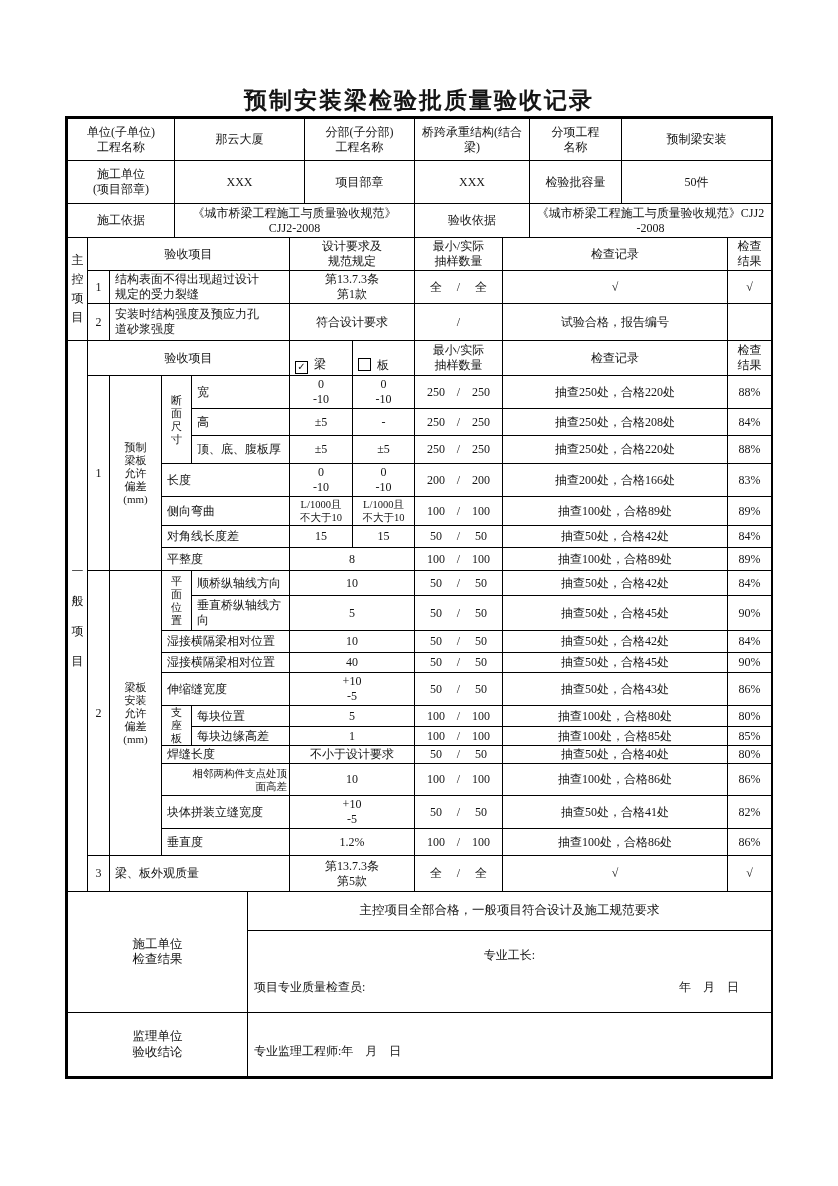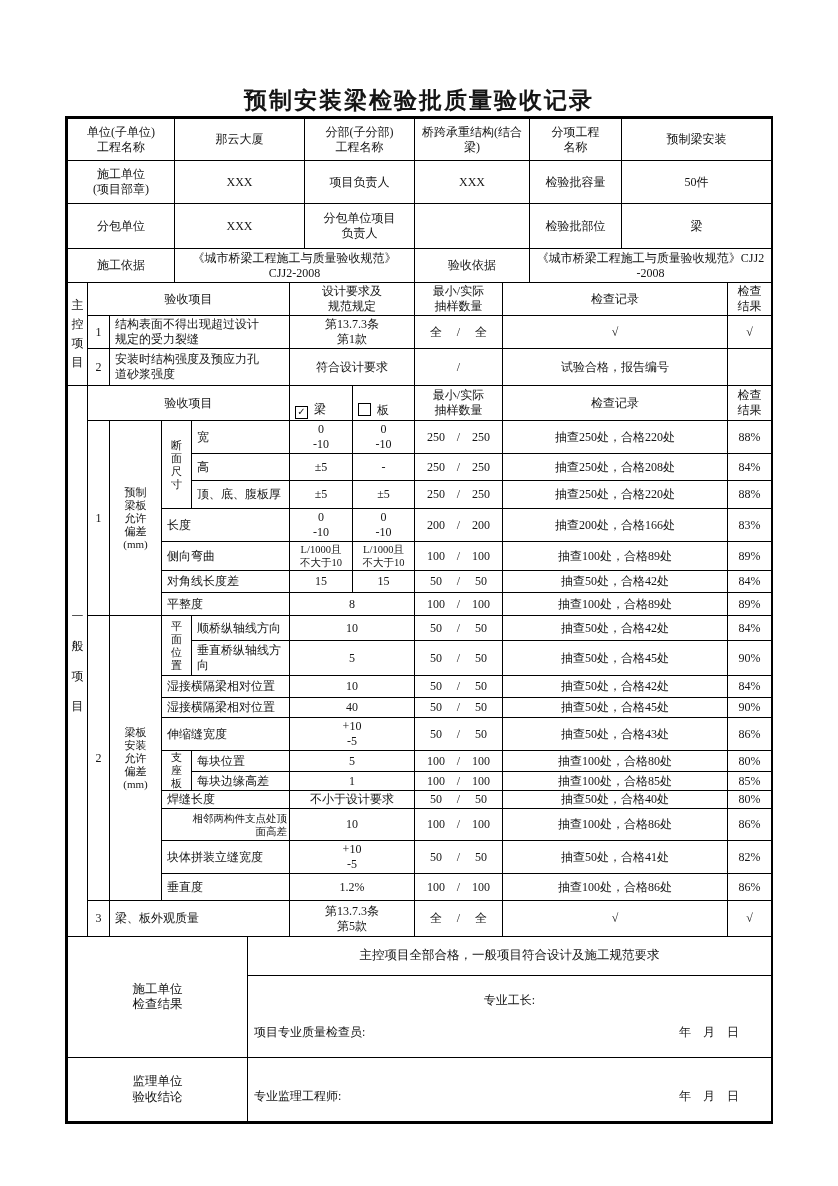--- a/index.html
+++ b/index.html
@@ -24,21 +24,21 @@
   .vsub{line-height:13px;font-size:11px;padding:0;}
   .glabel{line-height:13px;font-size:11px;padding:0 1px;}
   .p0{padding:0;}
   .samp{display:flex;justify-content:space-evenly;align-items:center;width:100%;}
   .cb{display:inline-block;width:11px;height:11px;border:1px solid #000;line-height:10px;
       font-size:10px;vertical-align:-2px;margin-right:6px;text-align:center;}
   .summary{font-size:12.5px;}
   .sig{padding:2px 6px;vertical-align:top;text-align:center;}
   .sigline2{display:flex;justify-content:space-between;padding-right:26px;margin-top:2px;gap:12px;}
   .sig2{text-align:left;padding:2px 6px;}
-  .sig2 .row{display:flex;justify-content:space-between;padding-right:26px;margin-top:14px;}
+  .sig2 .row{display:flex;padding-right:26px;margin-top:14px;}
   .flabel{font-size:12.5px;}
 </style>
 </head>
 <body>
 
 <div class="page">
   <div class="title">预制安装梁检验批质量验收记录</div>
 
 
   <div class="wrap">
@@ -62,33 +62,24 @@
         <td>桥跨承重结构(结合
 梁)</td>
         <td>分项工程
 名称</td>
         <td>预制梁安装</td>
       </tr>
       <tr style="height:43px">
         <td>施工单位
 (项目部章)</td>
         <td>XXX</td>
-        <td>项目负责人</td>
+        <td>项目部章</td>
         <td>XXX</td>
         <td>检验批容量</td>
         <td>50件</td>
-      </tr>
-      <tr style="height:45px">
-        <td>分包单位</td>
-        <td>XXX</td>
-        <td>分包单位项目
-负责人</td>
-        <td></td>
-        <td>检验批部位</td>
-        <td>梁</td>
       </tr>
       <tr style="height:34px">
         <td>施工依据</td>
         <td colspan="2">《城市桥梁工程施工与质量验收规范》
 CJJ2-2008</td>
         <td>验收依据</td>
         <td colspan="2">《城市桥梁工程施工与质量验收规范》CJJ2
 -2008</td>
       </tr>
     </tbody>

